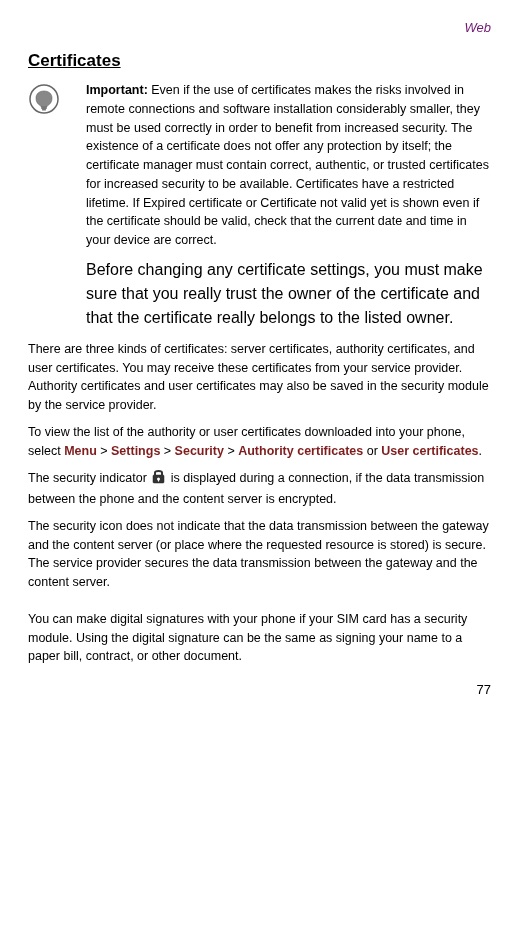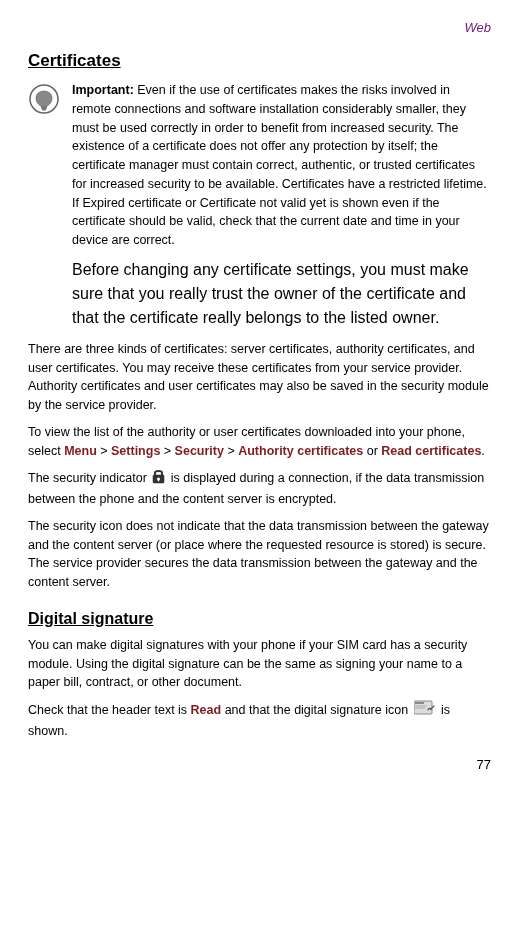--- a/index.html
+++ b/index.html
@@ -37,21 +37,21 @@
     h3 {
       font-size: 16px;
       font-weight: bold;
       text-decoration: underline;
       margin-bottom: 8px;
     }
 
     .important-block {
       display: flex;
       flex-direction: row;
-      gap: 12px;
+      gap: 26px;
       margin-bottom: 10px;
     }
 
     .important-icon {
       flex-shrink: 0;
       width: 32px;
       height: 32px;
       margin-top: 2px;
     }
 
@@ -132,49 +132,36 @@
     <div class="important-text">
       <span class="bold">Important:</span><span> Even if the use of certificates makes the risks involved in remote connections and software installation considerably smaller, they must be used correctly in order to benefit from increased security. The existence of a certificate does not offer any protection by itself; the certificate manager must contain correct, authentic, or trusted certificates for increased security to be available. Certificates have a restricted lifetime. If Expired certificate or Certificate not valid yet is shown even if the certificate should be valid, check that the current date and time in your device are correct.</span>
     </div>
     <div class="second-para">Before changing any certificate settings, you must make sure that you really trust the owner of the certificate and that the certificate really belongs to the listed owner.</div>
   </div>
 </div>
 
 <p class="body-para">There are three kinds of certificates: server certificates, authority certificates, and user certificates. You may receive these certificates from your service provider. Authority certificates and user certificates may also be saved in the security module by the service provider.</p>
 
 <p class="body-para">
-  <span>To view the list of the authority or user certificates downloaded into your phone, select </span><a class="link-blue">Menu</a><span> &gt; </span><a class="link-blue">Settings</a><span> &gt; </span><a class="link-blue">Security</a><span> &gt; </span><a class="link-blue">Authority certificates</a><span> or </span><a class="link-blue">Read certificates</a><span>.</span>
+  <span>To view the list of the authority or user certificates downloaded into your phone, select </span><a class="link-blue">Menu</a><span> &gt; </span><a class="link-blue">Settings</a><span> &gt; </span><a class="link-blue">Security</a><span> &gt; </span><a class="link-blue">Authority certificates</a><span> or </span><a class="link-blue">User certificates</a><span>.</span>
 </p>
 
 <p class="body-para">
   <span>The security indicator </span><span class="inline-icon">
     <svg width="13" height="16" viewBox="0 0 13 16" xmlns="http://www.w3.org/2000/svg">
       <rect x="1" y="7" width="11" height="8" rx="1" fill="#333" stroke="#222" stroke-width="0.5"></rect>
       <path d="M3 7 L3 4.5 C3 2.5 10 2.5 10 4.5 L10 7" fill="none" stroke="#333" stroke-width="2" stroke-linecap="round"></path>
       <circle cx="6.5" cy="11" r="1.5" fill="#fff"></circle>
       <rect x="6" y="11.5" width="1" height="2" fill="#fff"></rect>
     </svg>
   </span><span> is displayed during a connection, if the data transmission between the phone and the content server is encrypted.</span>
 </p>
 
 <p class="body-para">The security icon does not indicate that the data transmission between the gateway and the content server (or place where the requested resource is stored) is secure. The service provider secures the data transmission between the gateway and the content server.</p>
 
 <div class="section-gap">
-  <h3>Digital signature</h3>
 
   <p class="body-para">You can make digital signatures with your phone if your SIM card has a security module. Using the digital signature can be the same as signing your name to a paper bill, contract, or other document.</p>
 
 
-  <p class="body-para">
-    <span>Check that the header text is </span><a class="link-blue">Read</a><span> and that the digital signature icon </span><span class="signature-icon">
-      <svg width="22" height="16" viewBox="0 0 22 16" xmlns="http://www.w3.org/2000/svg">
-        <rect x="0" y="1" width="18" height="13" rx="1" fill="#ddd" stroke="#888" stroke-width="1"></rect>
-        <rect x="1" y="2" width="9" height="2" rx="0.5" fill="#888"></rect>
-        <rect x="1" y="5.5" width="12" height="1" rx="0.5" fill="#aaa"></rect>
-        <rect x="1" y="7.5" width="10" height="1" rx="0.5" fill="#aaa"></rect>
-        <path d="M14 10 C15 8 16 8 17 9 L20 6" stroke="#555" stroke-width="1.2" fill="none" stroke-linecap="round"></path>
-        <circle cx="17" cy="9" r="1" fill="#555"></circle>
-      </svg>
-    </span><span> is shown.</span>
-  </p>
 </div>
 
 <div class="page-number">77</div>
 
 </body></html>

